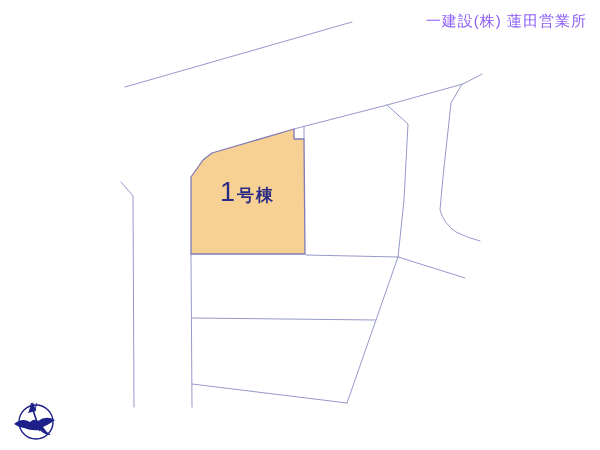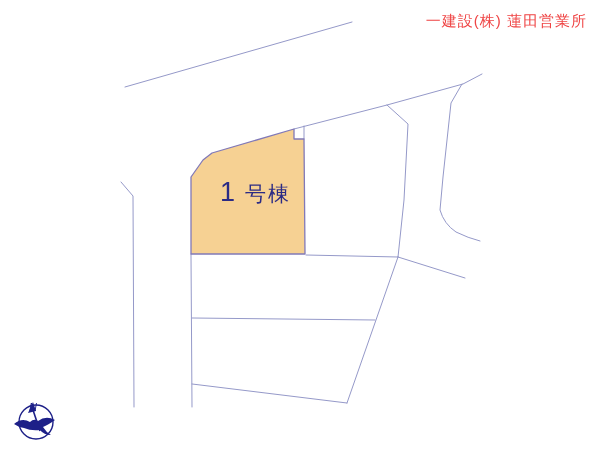--- a/index.html
+++ b/index.html
@@ -3,30 +3,30 @@
 <meta charset="utf-8">
 <style>
   html,body{margin:0;padding:0;background:#ffffff;}
   .canvas{
     position:relative;width:600px;height:450px;background:#ffffff;
     overflow:hidden;font-family:"Liberation Sans","DejaVu Sans",sans-serif;
   }
   .plan-svg{position:absolute;left:0;top:0;}
   .company-name{
     position:absolute;top:12px;right:13px;
-    font-size:15px;letter-spacing:1px;color:#ef4444;
+    font-size:15px;letter-spacing:1px;color:#8b5cf6;
     white-space:nowrap;
   }
   .parcel-label{
     position:absolute;left:220px;top:179px;
     display:flex;align-items:baseline;color:#2B2B85;
     white-space:nowrap;
   }
   .parcel-label .num{font-size:27px;line-height:1;font-weight:500;}
-  .parcel-label .suffix{font-size:21px;line-height:1;margin-left:10px;letter-spacing:2px;font-weight:400;}
+  .parcel-label .suffix{font-size:17px;line-height:1;margin-left:2px;letter-spacing:2px;font-weight:700;}
   .compass-svg{position:absolute;left:14px;top:398px;}
 </style>
 </head>
 <body>
 
 <div class="canvas">
 
   <svg class="plan-svg" width="600" height="450" viewBox="0 0 600 450">
     <g fill="none" stroke-width="1" stroke-linecap="round" stroke-linejoin="round" stroke="#9599C9">
       <path d="M125,87 L352,22"></path>

